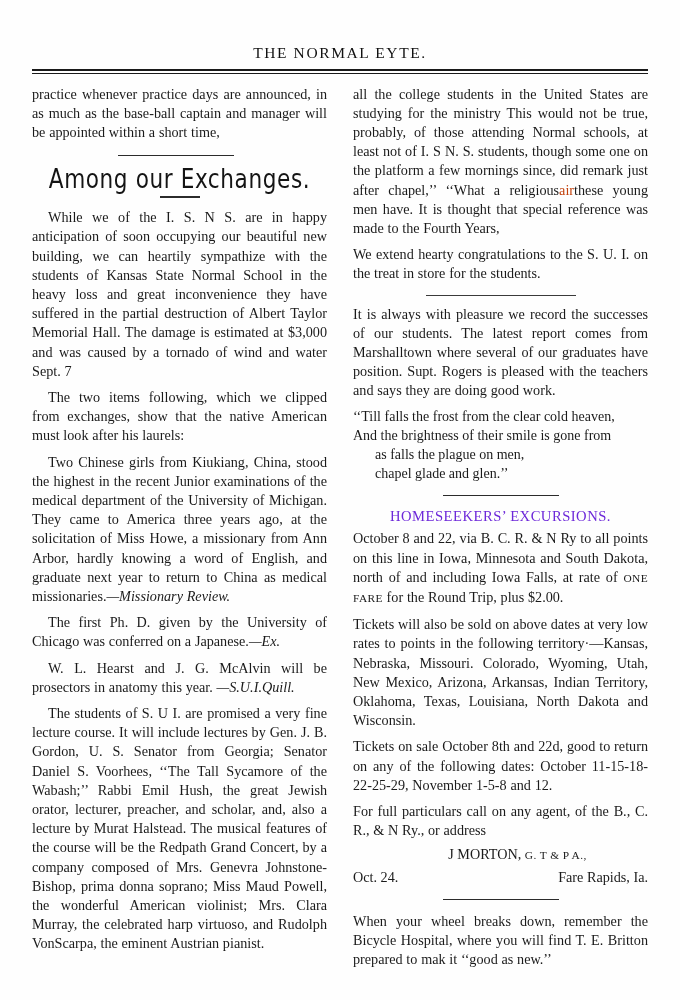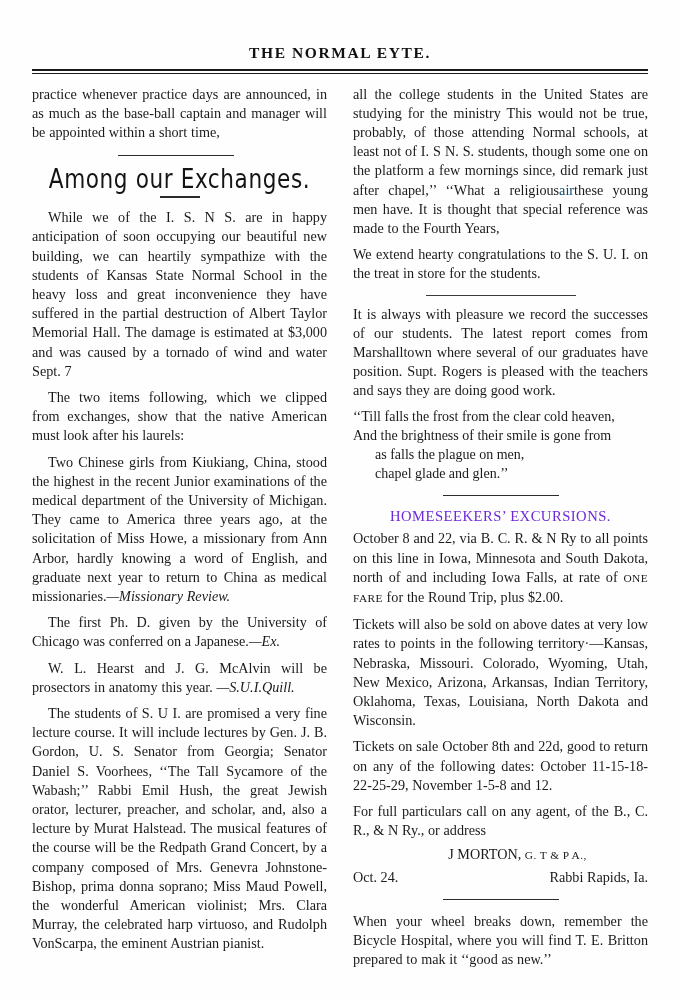--- a/index.html
+++ b/index.html
@@ -25,21 +25,21 @@
     background: #fefefe;
   }
 
   
   .masthead {
     padding-top: 44px;
     text-align: center;
   }
   .masthead-title {
     font-family: "Liberation Serif", "DejaVu Serif", serif;
-    font-weight: bold;
+    font-weight: normal;
     font-size: 15.5px;
     letter-spacing: 1.6px;
     color: #111;
     text-transform: uppercase;
   }
   .rule-double {
     width: 616px;
     margin: 7px auto 0 auto;
     border-top: 2.2px solid #1a1a1a;
     border-bottom: 1px solid #1a1a1a;
@@ -139,21 +139,21 @@
     margin-top: 2px;
     align-items: flex-end;
   }
   .smallcaps {
     font-size: 11.4px;
     letter-spacing: 0.4px;
     text-transform: uppercase;
   }
   .ital-src { font-style: italic; }
 
-  .faded { color: #0c4a6e; }
+  .faded { color: #c2410c; }
   .divider-mid {
     width: 150px;
     height: 0;
     border-top: 1.2px solid #3a3a3a;
     margin: 11px auto 9px auto;
   }
 </style>
 </head>
 <body>
 
@@ -219,21 +219,21 @@
       <p class="para">Tickets will also be sold on above dates at very low rates to points in the following territory·—Kansas, Nebraska, Missouri. Colorado, Wyoming, Utah, New Mexico, Arizona, Arkansas, Indian Territory, Oklahoma, Texas, Louisiana, North Dakota and Wisconsin.</p>
 
       <p class="para">Tickets on sale  October 8th and 22d, good to return on any of the following dates: October 11-15-18-22-25-29, November 1-5-8 and 12.</p>
 
       <p class="para">For full particulars call on any agent, of the B., C. R., &amp; N  Ry., or address</p>
 
       <div class="sig-line"><span>J  MORTON,</span> <span class="smallcaps">G. T  &amp; P  A.,</span></div>
 
       <div class="sig-row">
         <span>Oct. 24.</span>
-        <span>Rabbi Rapids, Ia.</span>
+        <span>Fare Rapids, Ia.</span>
       </div>
 
       <div class="rule-short-center"></div>
 
       <p class="para">When your wheel breaks down, remember the Bicycle Hospital, where you will find T. E. Britton prepared to mak it ‘‘good as new.’’</p>
 
     </div>
 
   </div>
 </div>

